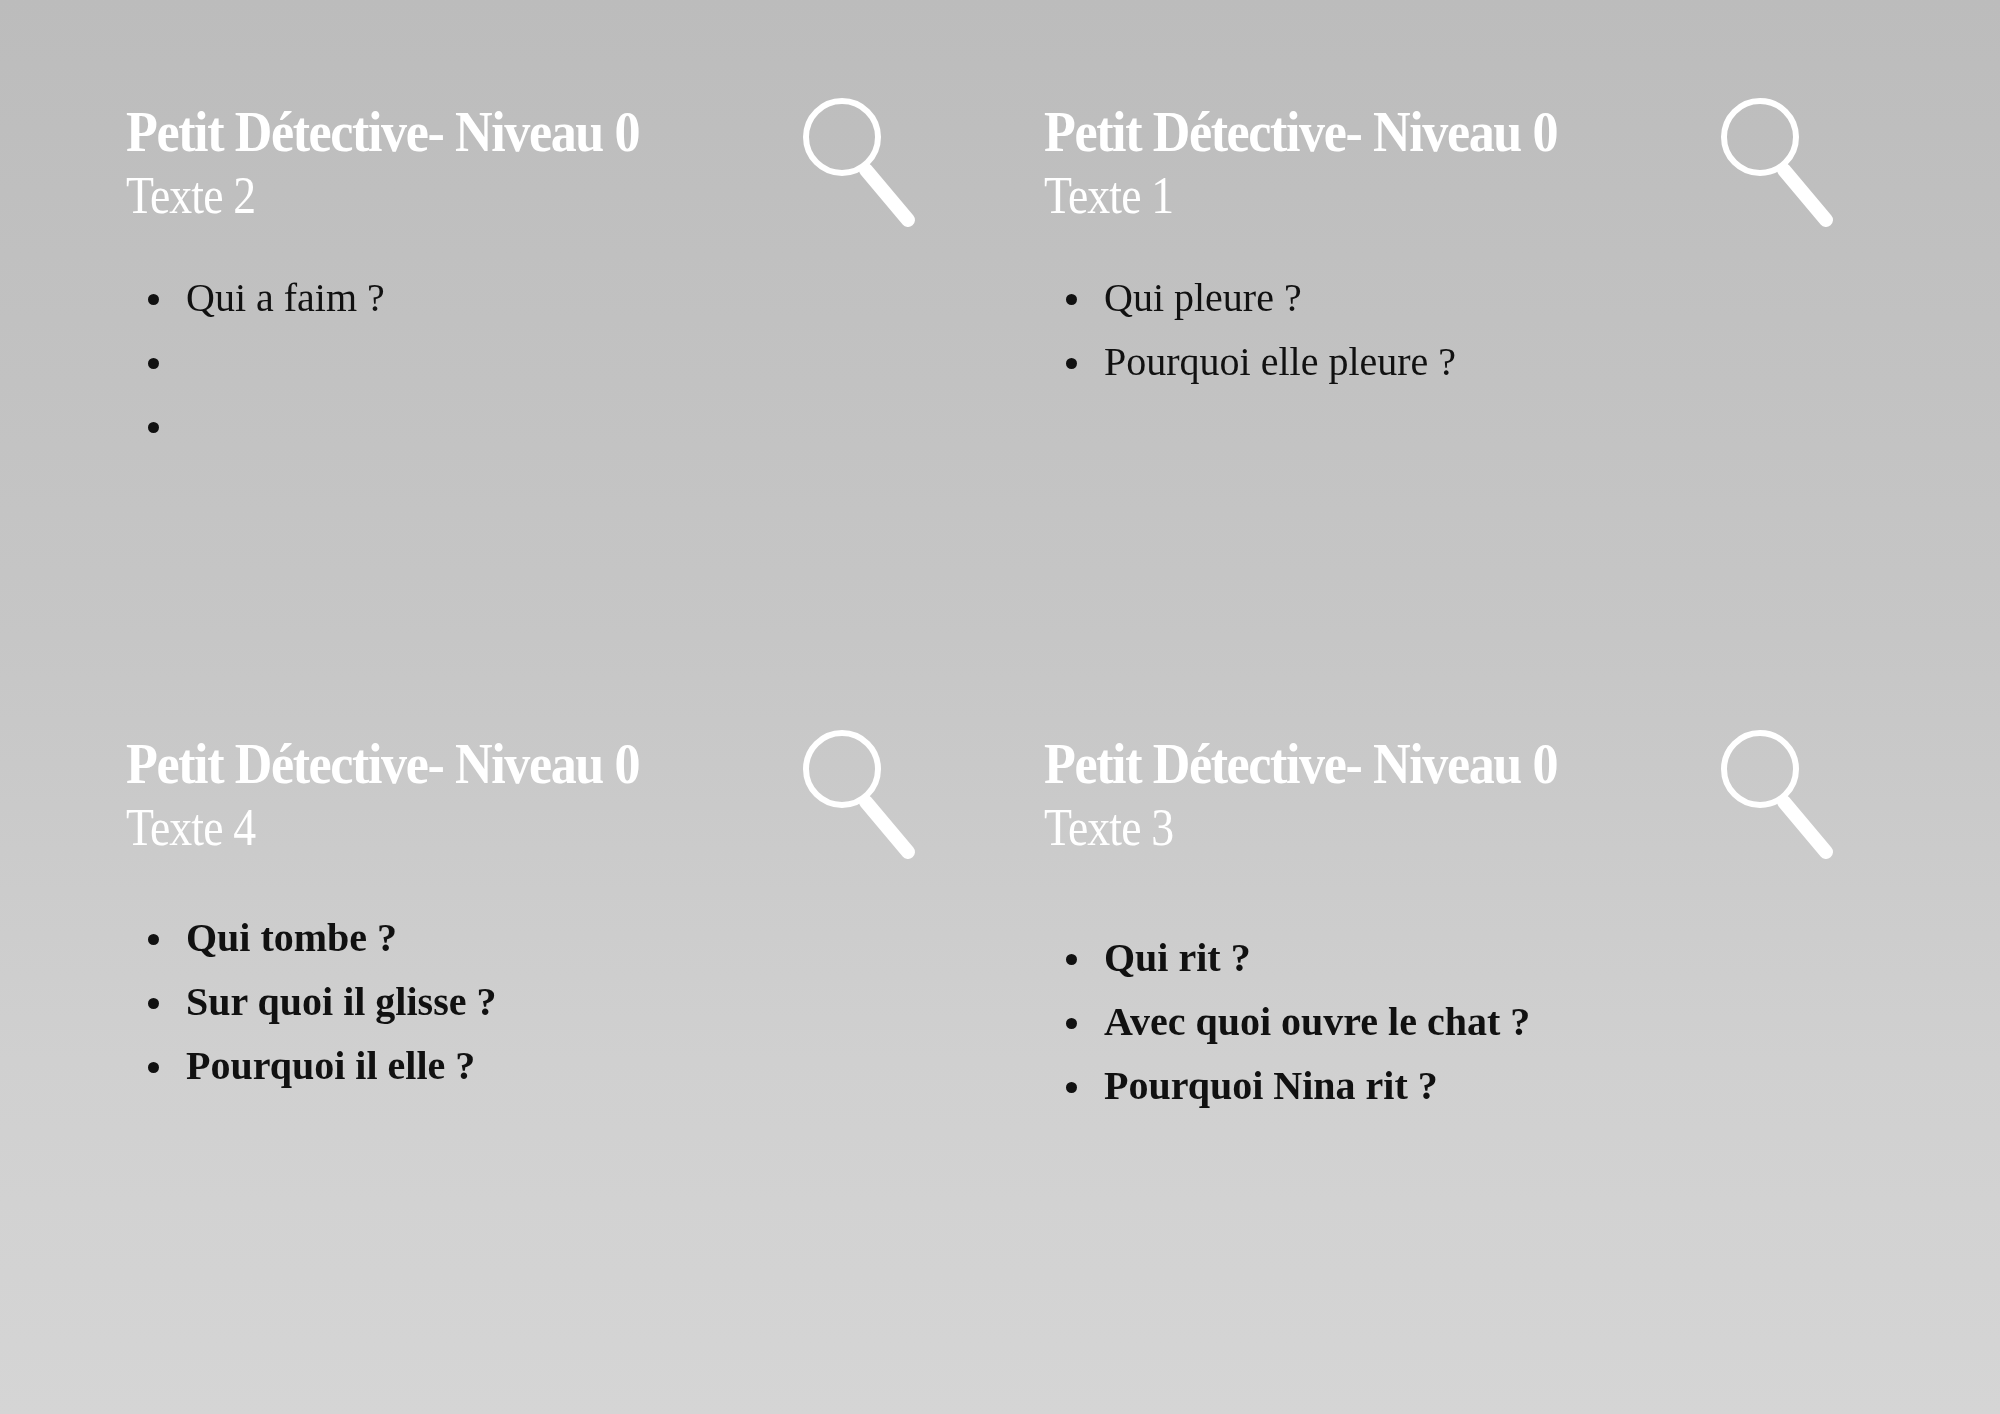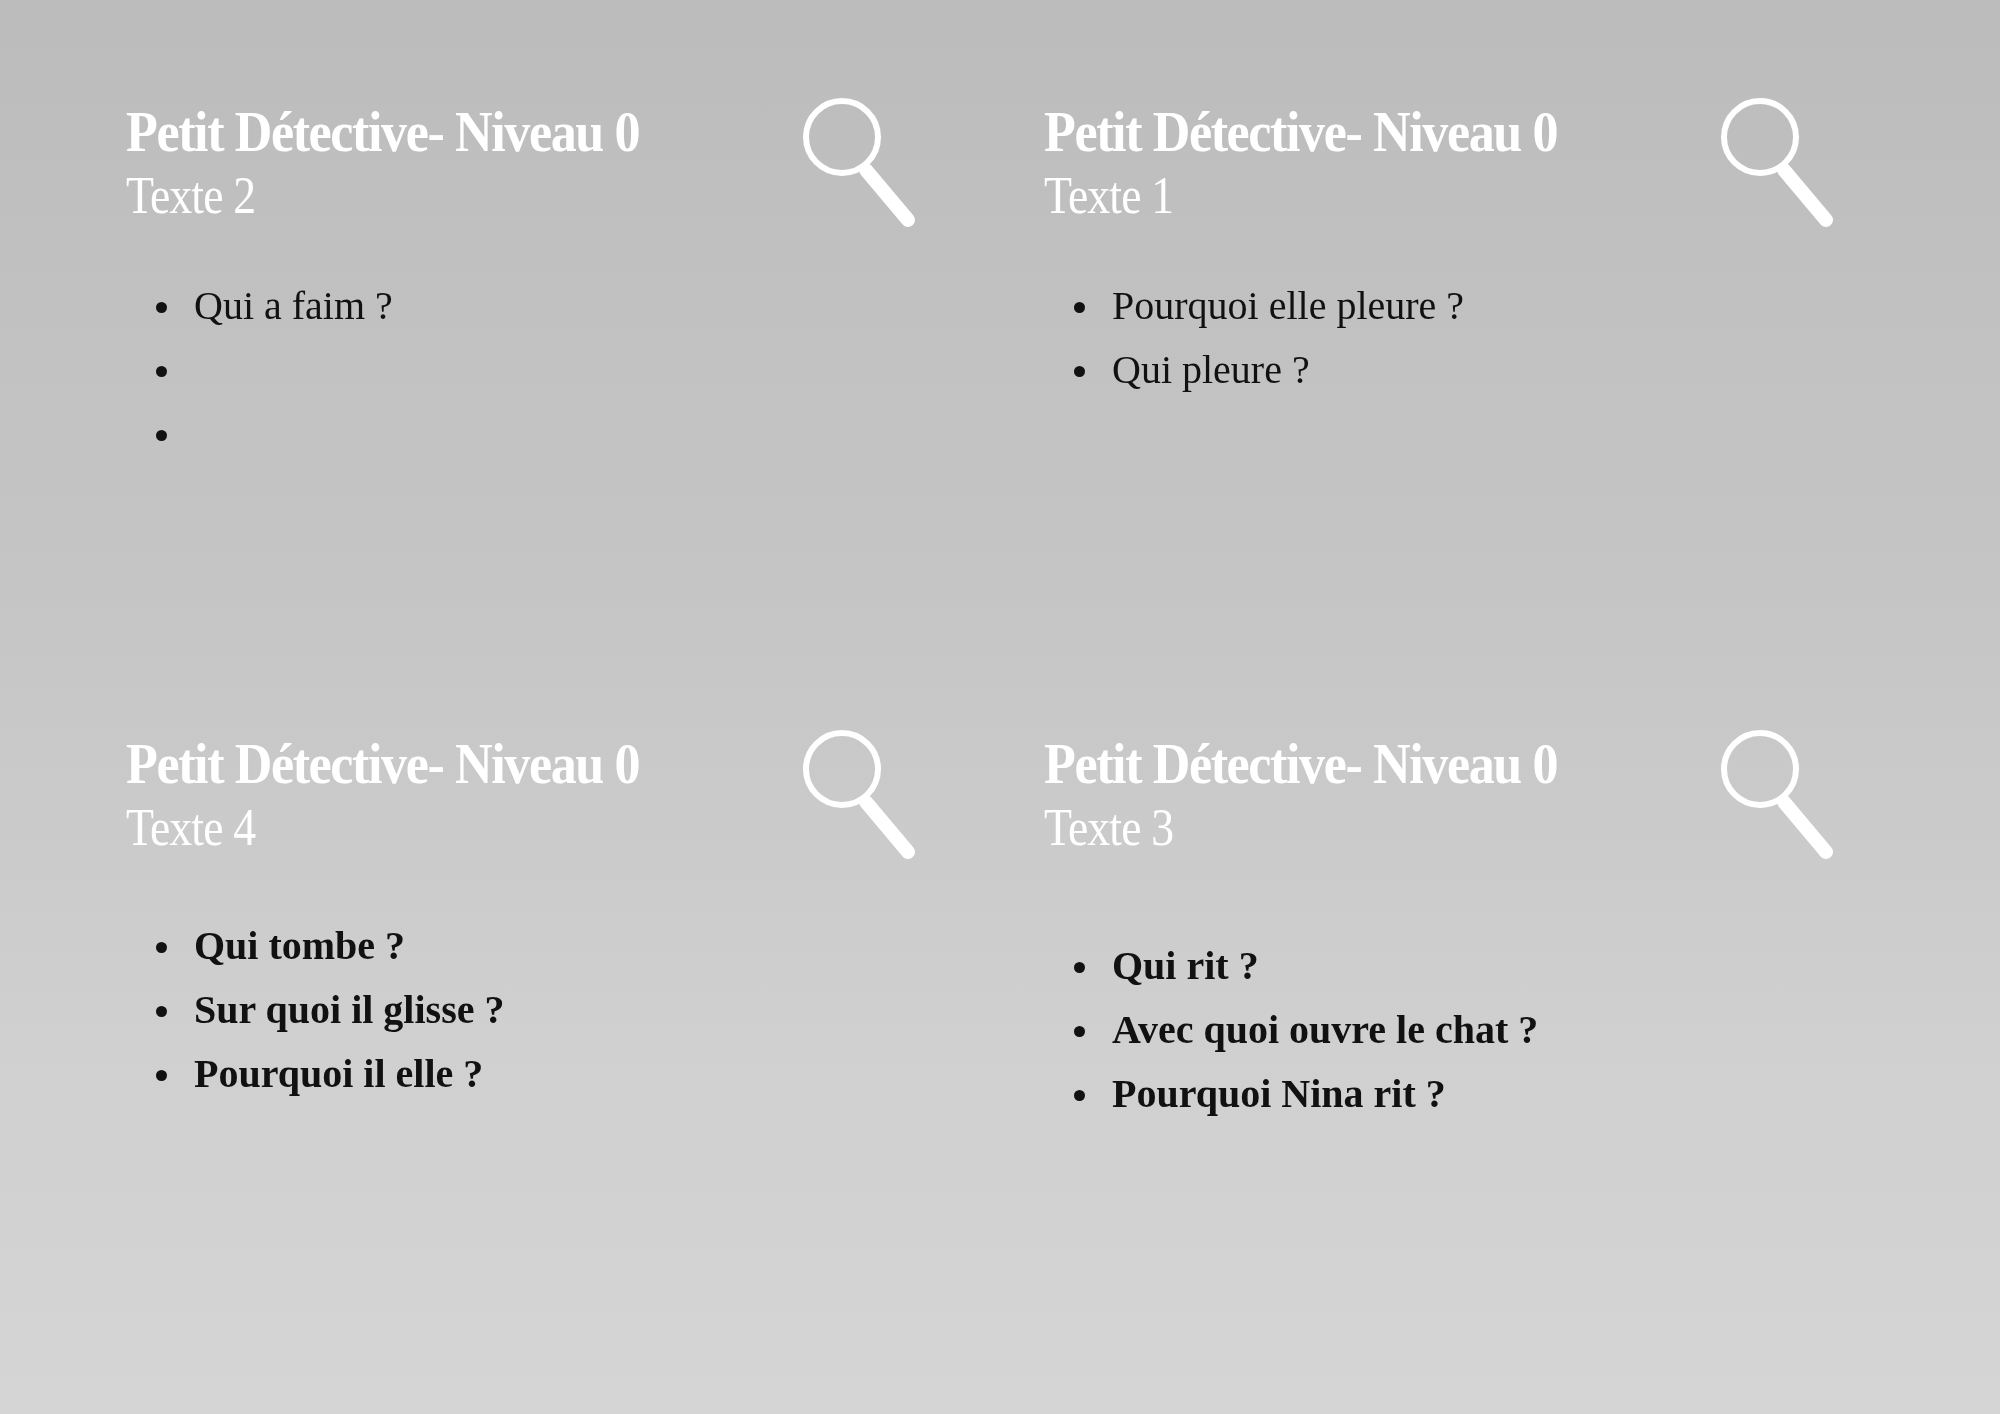--- a/index.html
+++ b/index.html
@@ -17,21 +17,21 @@
   }
   .subtitle {
     position: absolute; left: 0; top: 66px;
     font-family: "Liberation Serif", serif; font-weight: normal;
     font-size: 52px; line-height: 52px; color: #ffffff;
     letter-spacing: -1px; white-space: nowrap;
     transform: scaleX(0.88); transform-origin: left top;
   }
   .mag { position: absolute; width: 130px; height: 160px; }
   .list {
-    position: absolute; left: 20px; margin: 8px; padding: 0; list-style: none;
+    position: absolute; left: 20px; margin: 0; padding: 0; list-style: none;
     font-family: "Liberation Serif", serif; font-size: 40px; color: #111111;
   }
   .list li { position: relative; height: 64px; line-height: 48px; padding-left: 40px; white-space: nowrap; }
   .list li .dot {
     position: absolute; left: 2px; top: 20px; width: 11px; height: 11px;
     background: #111111; border-radius: 50%;
   }
 </style>
 </head>
 <body>
@@ -53,22 +53,22 @@
 
 <div class="card" style="left:1044px; top:104px;">
   <div class="title">Petit Détective- Niveau 0</div>
   <div class="subtitle">Texte 1</div>
   <svg class="mag" style="left:670px; top:-6px;" viewBox="0 0 130 160">
     <circle cx="46" cy="39" r="36" fill="none" stroke="#ffffff" stroke-width="6"></circle>
     <line x1="70" y1="72" x2="112" y2="122" stroke="#ffffff" stroke-width="14" stroke-linecap="round"></line>
     <line x1="66" y1="66" x2="74" y2="78" stroke="#ffffff" stroke-width="8"></line>
   </svg>
   <ul class="list" style="top:170px;">
+    <li><span class="dot"></span><span>Qui pleure ?</span></li>
     <li><span class="dot"></span><span>Pourquoi elle pleure ?</span></li>
-    <li><span class="dot"></span><span>Qui pleure ?</span></li>
   </ul>
 </div>
 
 <div class="card" style="left:126px; top:736px;">
   <div class="title">Petit Détective- Niveau 0</div>
   <div class="subtitle">Texte 4</div>
   <svg class="mag" style="left:670px; top:-6px;" viewBox="0 0 130 160">
     <circle cx="46" cy="39" r="36" fill="none" stroke="#ffffff" stroke-width="6"></circle>
     <line x1="70" y1="72" x2="112" y2="122" stroke="#ffffff" stroke-width="14" stroke-linecap="round"></line>
     <line x1="66" y1="66" x2="74" y2="78" stroke="#ffffff" stroke-width="8"></line>

